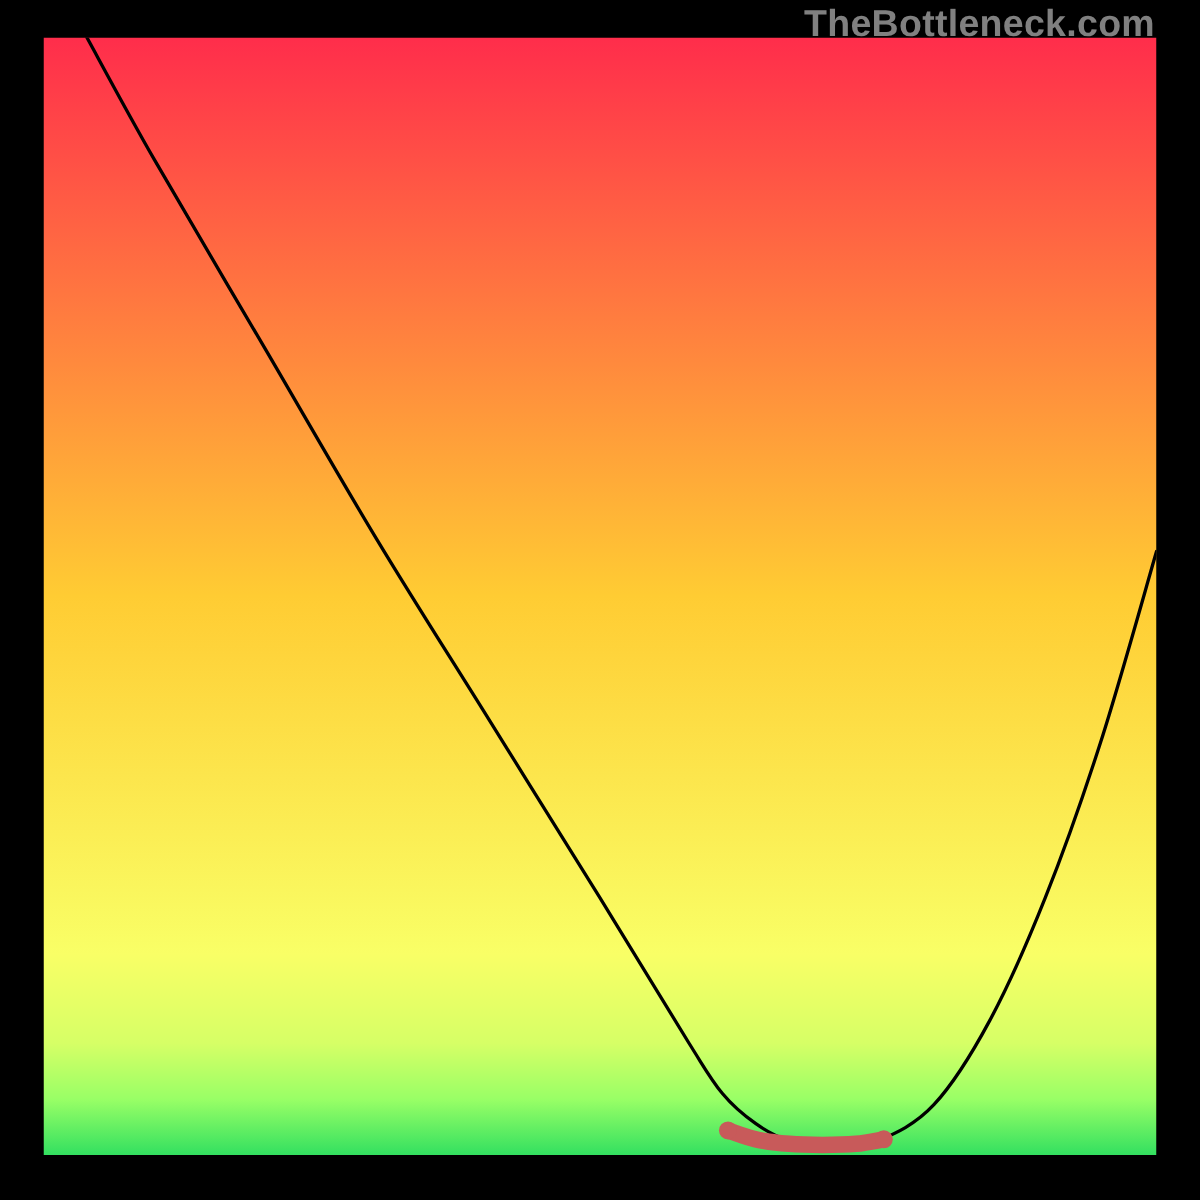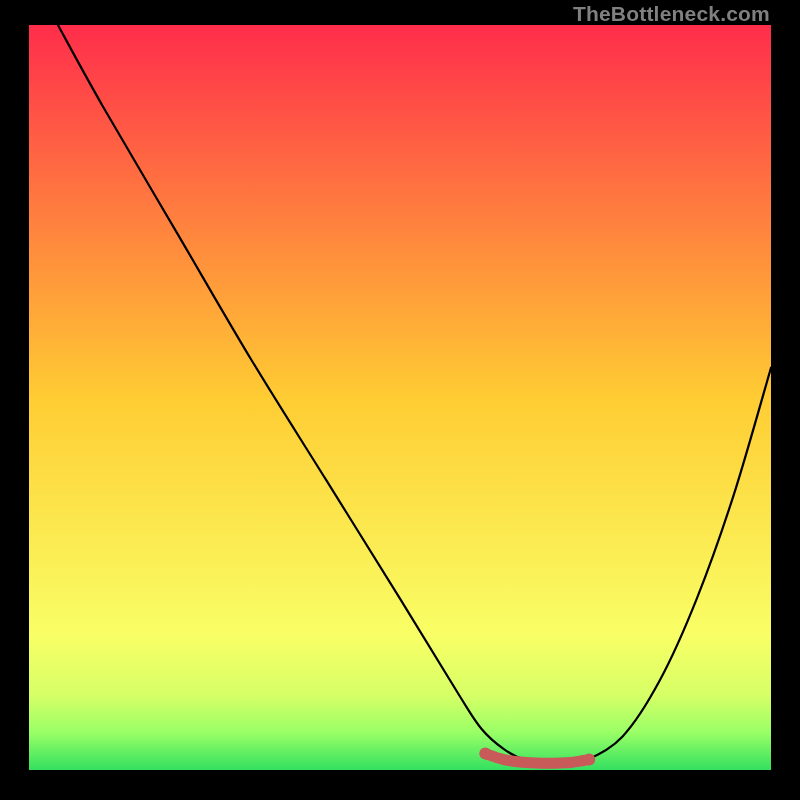--- a/index.html
+++ b/index.html
@@ -16,21 +16,21 @@
     top: 25px;
     width: 742px;
     height: 745px;
     background: #000;
   }
   .watermark {
     position: absolute;
     top: 2px;
     right: 30px;
     font-family: Arial, Helvetica, sans-serif;
-    font-size: 21px;
+    font-size: 25px;
     font-weight: 600;
     color: #808080;
     letter-spacing: 0.2px;
   }
   .plot {
     position: absolute;
     left: 29px;
     top: 25px;
   }
 </style>

